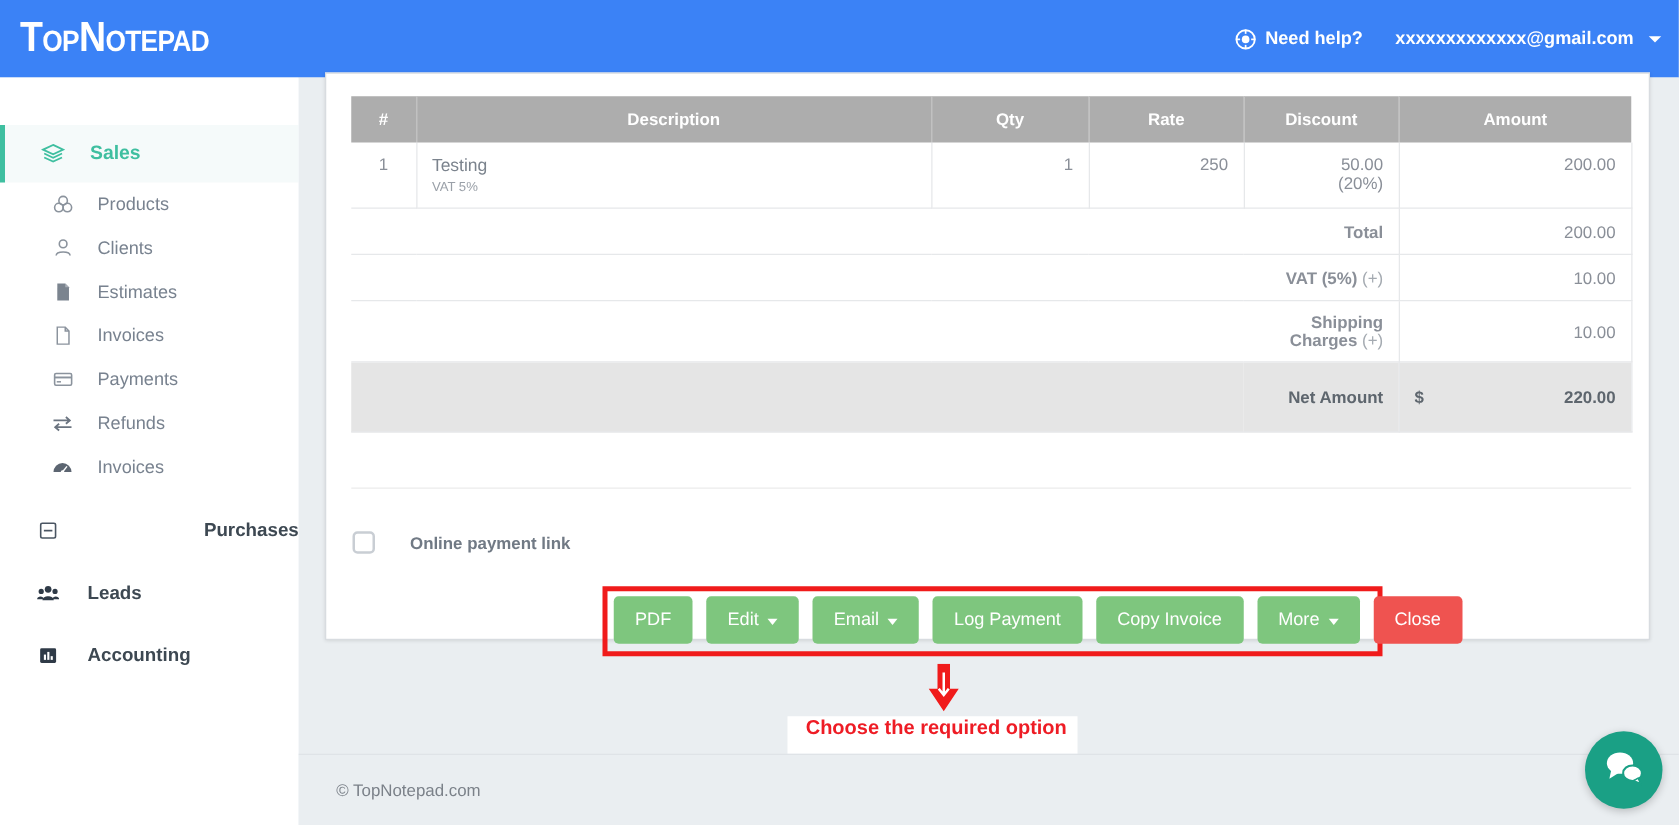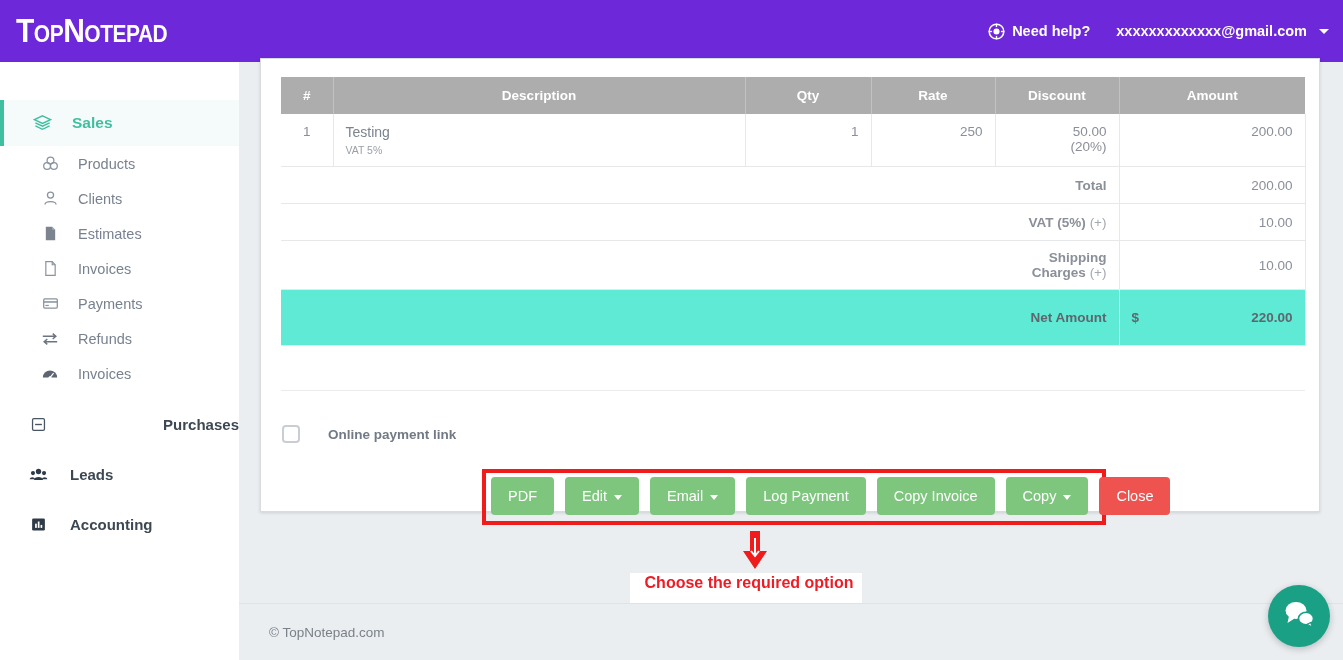--- a/index.html
+++ b/index.html
@@ -7,21 +7,21 @@
     width: 1343px; height: 660px;
     overflow: hidden;
     font-family: "Liberation Sans", sans-serif;
     background: #eaeef1;
   }
 
   
   .topbar {
     position: absolute; top: 0; left: 0;
     width: 1343px; height: 62px;
-    background: #6d28d9;
+    background: #3b82f6;
     display: flex; align-items: center;
   }
   .logo {
     margin-left: 16px;
     color: #ffffff;
     font-size: 30px;
     font-weight: bold;
     letter-spacing: -0.5px;
     font-variant: small-caps;
     font-family: "Liberation Sans", sans-serif;
@@ -138,21 +138,21 @@
   .desc-sub { font-size: 10.5px; color: #9aa0a8; margin-top: 4px; }
 
   tr.sum td {
     height: 37px; padding: 9px 12px; vertical-align: middle;
   }
   td.sum-label {
     text-align: right; font-weight: bold; color: #6d7680; font-size: 13.5px;
   }
   td.sum-label .plus { font-weight: normal; color: #a4aab1; }
   td.sum-value { text-align: right; color: #8a8f98; font-size: 13.5px; }
-  tr.net td { background: #5eead4; color: #5e666e; font-weight: bold; }
+  tr.net td { background: #e5e5e5; color: #5e666e; font-weight: bold; }
   tr.net td.sum-label { color: #5e666e; }
   td.cur { text-align: left; width: 40px; font-weight: bold; color:#5e666e; }
   .sum-spacer { border-right: none !important; border-bottom: 1px solid #e6e8ea; }
 
   .divider {
     width: 1024px; height: 1px; background: #ececec;
     margin: 44px 0 0 0;
   }
   .payment-row {
     display: flex; align-items: center;
@@ -481,21 +481,21 @@
       <span>Email</span>
       <span class="chev"></span>
     </button>
     <button class="btn">
       <span>Log Payment</span>
     </button>
     <button class="btn">
       <span>Copy Invoice</span>
     </button>
     <button class="btn">
-      <span>Copy</span>
+      <span>More</span>
       <span class="chev"></span>
     </button>
     <button class="btn red">
       <span>Close</span>
     </button>
   </div>
 
   <div class="arrow-down">
     <svg width="26" height="40" viewBox="0 0 26 40">
       <path d="M8 0 H18 V20 H25 L13 38 L1 20 H8 Z" fill="#f01b1b"></path>

